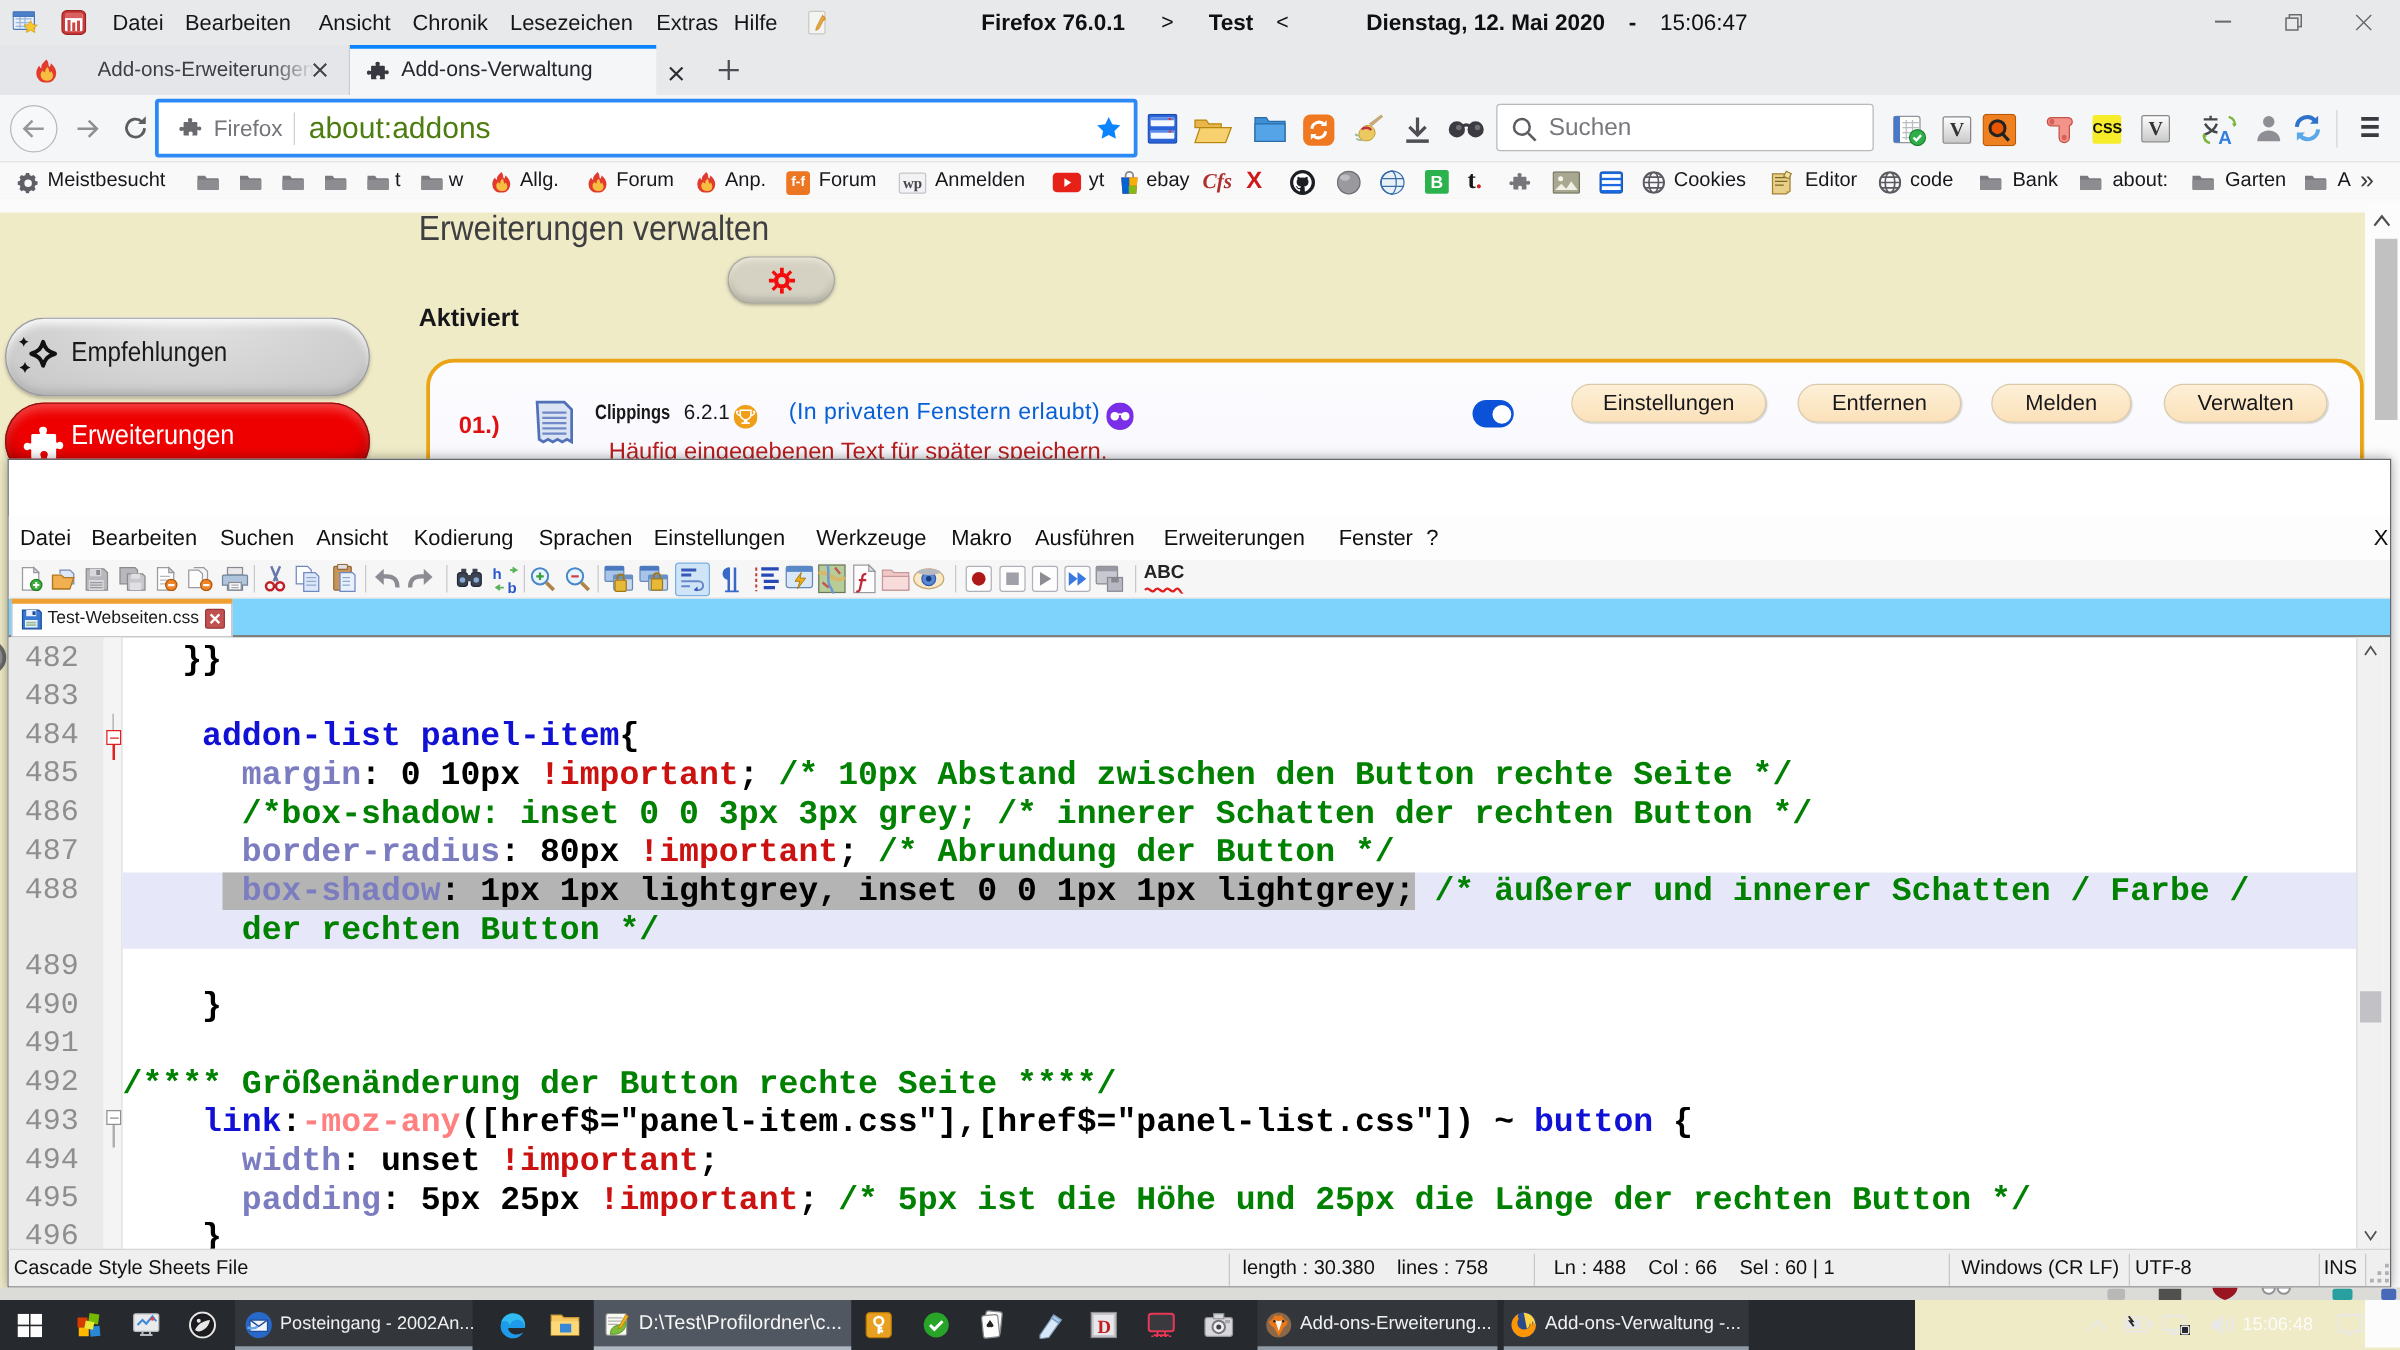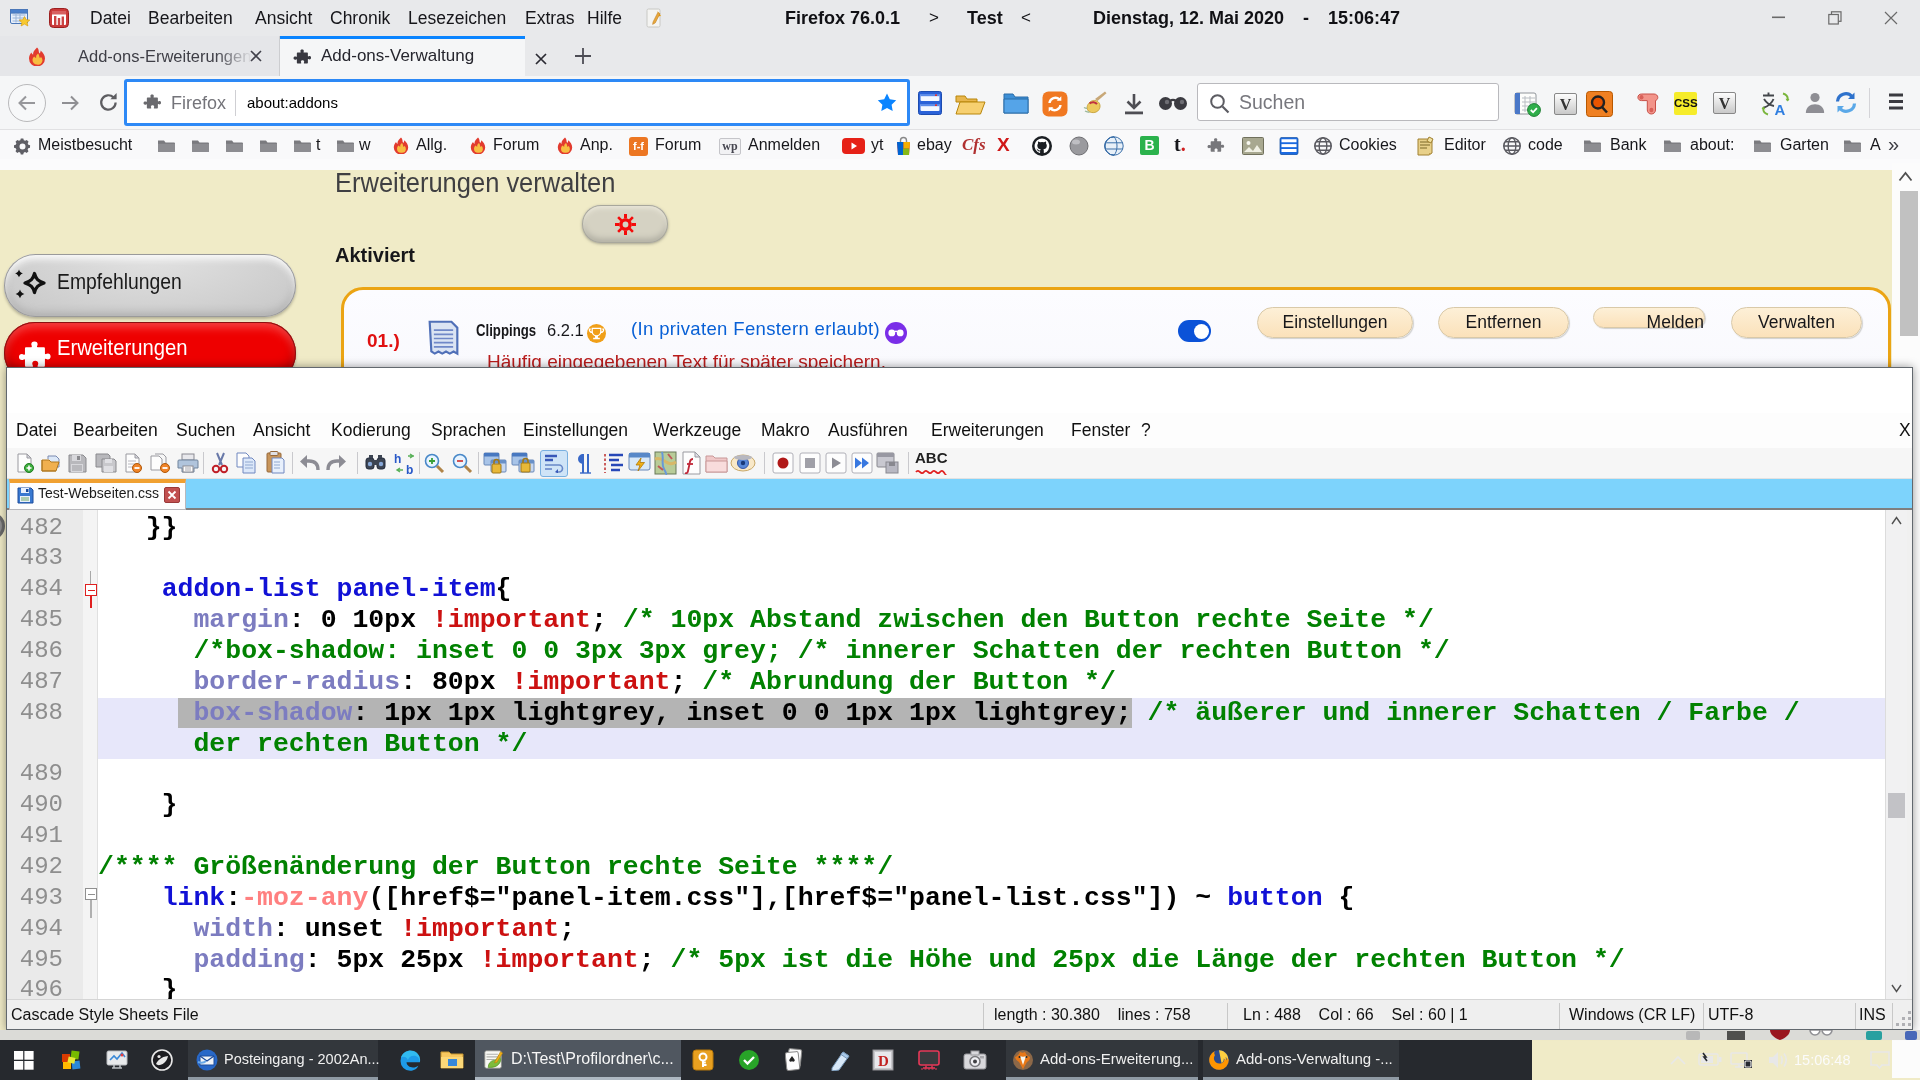--- a/index.html
+++ b/index.html
@@ -69,21 +69,21 @@
     <rect x="2" y="1" width="13" height="18" rx="1.5" fill="#f4f4f2" stroke="#c8c8c4"></rect>
     <path d="M12.5 3 L16 8 L13.5 8.3 Z" fill="#f0a000"></path>
     <path d="M8 14l4.8-9.5 2.2 1.2-4.8 9.3-2.6 1.4z" fill="#e8a83c" stroke="#b87820" stroke-width=".5"></path>
   </svg>
   <div class="abs" style="left:785px;top:0;font-size:18px;font-weight:bold;color:#101014;line-height:36px">Firefox 76.0.1</div>
   <div class="abs" style="left:929px;top:0;font-size:17px;color:#101014;line-height:36px">&gt;</div>
   <div class="abs" style="left:967px;top:0;font-size:18px;font-weight:bold;color:#101014;line-height:36px">Test</div>
   <div class="abs" style="left:1021px;top:0;font-size:17px;color:#101014;line-height:36px">&lt;</div>
   <div class="abs" style="left:1093px;top:0;font-size:18px;font-weight:bold;color:#101014;line-height:36px">Dienstag, 12. Mai 2020</div>
   <div class="abs" style="left:1303px;top:0;font-size:18px;font-weight:bold;color:#101014;line-height:36px">-</div>
-  <div class="abs" style="left:1328px;top:0;font-size:18px;font-weight:bold;color:#101014;line-height:36px">15:06:47</div>
+  <div class="abs" style="left:1328px;top:0;font-size:18px;font-weight:normal;color:#101014;line-height:36px">15:06:47</div>
 
   <svg class="abs" style="left:1772px;top:16px" width="13" height="3" viewBox="0 0 13 3">
       <rect width="13" height="1.6" y="0.5" fill="#6a6a6a"></rect>
     </svg>
   <svg class="abs" style="left:1828px;top:11px" width="14" height="14" viewBox="0 0 14 14">
       <rect x="3.5" y="0.8" width="9.5" height="9.5" fill="none" stroke="#6a6a6a" stroke-width="1.2"></rect>
       <rect x="0.8" y="3.5" width="9.5" height="9.5" fill="#e8e9eb" stroke="#6a6a6a" stroke-width="1.2"></rect>
     </svg>
   <svg class="abs" style="left:1884px;top:11px" width="14" height="14" viewBox="0 0 14 14">
       <path d="M1 1 13 13 M13 1 1 13" stroke="#6a6a6a" stroke-width="1.2"></path>
@@ -128,21 +128,21 @@
       <path d="M17.6 10.5a7.2 7.2 0 1 1-2.1-5.1" stroke="#5d5d61" stroke-width="2.2" fill="none"></path>
       <path d="M18.6 1.0v6.2h-6.2z" fill="#5d5d61"></path>
     </svg>
 
   <div class="abs" style="left:124px;top:3px;width:786px;height:47px;background:#fff;border:3px solid #2d89f6;border-radius:3px"></div>
   <svg class="abs" style="left:143px;top:16px" width="21" height="21" viewBox="0 0 24 24">
     <path d="M10.5 2.8c1.3 0 1.9.8 1.9 1.7 0 .5-.2.9-.4 1.3-.1.3 0 .6.4.6h3.8c.5 0 .8.3.8.8v3.2c0 .4.3.6.6.4.4-.2.8-.4 1.3-.4 1 0 1.7.7 1.7 1.9s-.8 1.9-1.7 1.9c-.5 0-.9-.2-1.3-.4-.3-.1-.6 0-.6.4v3.8c0 .5-.3.8-.8.8h-3.4c-.4 0-.6-.3-.4-.7.2-.4.4-.8.4-1.3 0-1-.7-1.8-1.9-1.8s-1.9.8-1.9 1.8c0 .5.2.9.4 1.3.2.4 0 .7-.4.7H5.2c-.5 0-.8-.3-.8-.8v-3.4c0-.4-.3-.6-.7-.4-.4.2-.8.4-1.3.4-1 0-1.8-.7-1.8-1.9s.8-1.9 1.8-1.9c.5 0 .9.2 1.3.4.4.2.7 0 .7-.4V7.2c0-.5.3-.8.8-.8h3.2c.4 0 .6-.3.4-.6-.2-.4-.4-.8-.4-1.3 0-.9.6-1.7 1.9-1.7z" fill="#6a6a6e"></path>
   </svg>
   <div class="abs" style="left:171px;top:0;font-size:18px;color:#74747a;line-height:54px">Firefox</div>
   <div class="abs" style="left:235px;top:14px;width:1px;height:26px;background:#cfcfd3"></div>
-  <div class="abs" style="left:247px;top:0;font-size:15px;color:#000000;line-height:53px">about:addons</div>
+  <div class="abs" style="left:247px;top:0;font-size:24px;color:#4d7c0f;line-height:53px">about:addons</div>
   <svg class="abs" style="left:876px;top:16px" width="22" height="22" viewBox="0 0 22 22">
       <path d="M11 1.5l2.8 5.8 6.4.9-4.6 4.5 1.1 6.3L11 16l-5.7 3 1.1-6.3L1.8 8.2l6.4-.9z" fill="#0a84ff"></path>
     </svg>
 
   <svg class="abs" style="left:918px;top:15px" width="24" height="24" viewBox="0 0 24 24">
     <rect x="0.5" y="0.5" width="23" height="23" rx="2" fill="#2a62d8" stroke="#1c4cb0"></rect>
     <rect x="2.5" y="3" width="19" height="7" rx="1" fill="#f4f8ff"></rect>
     <rect x="2.5" y="13" width="19" height="7" rx="1" fill="#f4f8ff"></rect>
     <rect x="2.5" y="3" width="19" height="2.2" fill="#5a8ae8"></rect>
     <rect x="2.5" y="13" width="19" height="2.2" fill="#5a8ae8"></rect>
@@ -419,21 +419,21 @@
     <path d="M6.8 7.5a3.4 3.4 0 1 0 0 6.8 3.4 3.4 0 0 0 0-6.8zm8.4 0a3.4 3.4 0 1 0 0 6.8 3.4 3.4 0 0 0 0-6.8z" fill="#fff"></path>
     <path d="M9.5 9.8c1-.7 2-.7 3 0" stroke="#fff" stroke-width="1.3" fill="none"></path>
   </svg>
   <div class="abs" style="left:487px;top:188px;font-size:19px;color:#b91c1c">Häufig eingegebenen Text für später speichern.</div>
 
   <div class="abs" style="left:1178px;top:157px;width:33px;height:22px;border-radius:11px;background:#0b52d8"></div>
   <div class="abs" style="left:1194px;top:160.5px;width:15px;height:15px;border-radius:50%;background:#fff"></div>
 
   <div class="abs" style="left:1257px;top:144px;width:156px;height:31px;border-radius:16px;background:linear-gradient(#fdf0d7,#fbe1ba);border:1px solid #d9c9a8;box-shadow:1px 1px 1px #d0d0d0;text-align:center;font-size:17.5px;color:#17171a;line-height:29px">Einstellungen</div>
   <div class="abs" style="left:1438px;top:144px;width:131px;height:31px;border-radius:16px;background:linear-gradient(#fdf0d7,#fbe1ba);border:1px solid #d9c9a8;box-shadow:1px 1px 1px #d0d0d0;text-align:center;font-size:17.5px;color:#17171a;line-height:29px">Entfernen</div>
-  <div class="abs" style="left:1593px;top:144px;width:112px;height:21px;border-radius:16px;background:linear-gradient(#fdf0d7,#fbe1ba);border:1px solid #d9c9a8;box-shadow:1px 1px 1px #d0d0d0;text-align:right;font-size:17.5px;color:#17171a;line-height:29px">Melden</div>
+  <div class="abs" style="left:1593px;top:144px;width:112px;height:31px;border-radius:16px;background:linear-gradient(#fdf0d7,#fbe1ba);border:1px solid #d9c9a8;box-shadow:1px 1px 1px #d0d0d0;text-align:center;font-size:17.5px;color:#17171a;line-height:29px">Melden</div>
   <div class="abs" style="left:1731px;top:144px;width:131px;height:31px;border-radius:16px;background:linear-gradient(#fdf0d7,#fbe1ba);border:1px solid #d9c9a8;box-shadow:1px 1px 1px #d0d0d0;text-align:center;font-size:17.5px;color:#17171a;line-height:29px">Verwalten</div>
 
   <div class="abs" style="left:1892px;top:0;width:28px;height:915px;background:#fcfcfc"></div>
   <svg class="abs" style="left:1898px;top:8px" width="15" height="11" viewBox="0 0 15 11">
       <path d="M1.5 9.5 7.5 2l6 7.5" stroke="#505050" stroke-width="1.8" fill="none"></path>
     </svg>
   <div class="abs" style="left:1900px;top:28px;width:18px;height:145px;background:#c1c1c1"></div>
 </div>
 <div class="abs" style="left:-28px;top:512px;width:33px;height:28px;border-radius:14px;background:#8e8e8e;border:3px solid #6a6a6a"></div>
 

